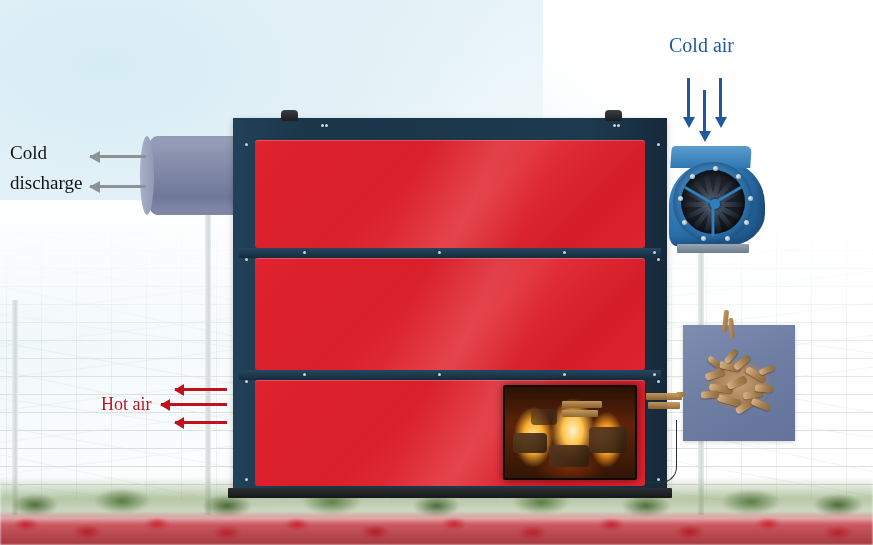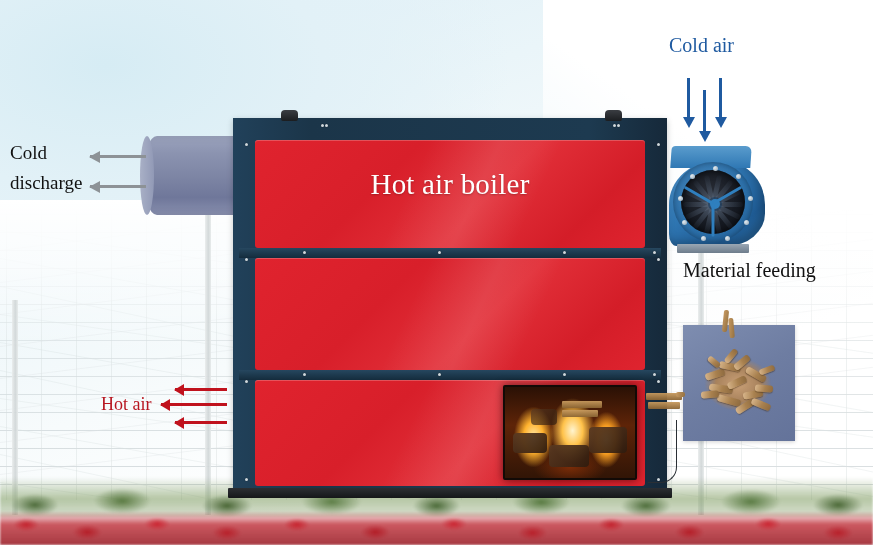--- a/index.html
+++ b/index.html
@@ -264,21 +264,20 @@
       </div>
     <div class="rail r1"></div>
     <div class="panel p2">
         <div class="sheen"></div>
       </div>
     <div class="rail r2"></div>
     <div class="panel p3">
         <div class="sheen"></div>
       </div>
 
-    <div class="title">Hot air boiler</div>
   <div class="screw" style="left: 70px; top: 133px;"></div>
       <div class="screw" style="left: 205px; top: 133px;"></div>
       <div class="screw" style="left: 330px; top: 133px;"></div>
       <div class="screw" style="left: 420px; top: 133px;"></div>
       <div class="screw" style="left: 70px; top: 255px;"></div>
       <div class="screw" style="left: 205px; top: 255px;"></div>
       <div class="screw" style="left: 330px; top: 255px;"></div>
       <div class="screw" style="left: 420px; top: 255px;"></div>
       <div class="screw" style="left: 12px; top: 25px;"></div>
       <div class="screw" style="left: 12px; top: 140px;"></div>
@@ -372,20 +371,19 @@
   <div class="lbl lbl-smoke1">Cold</div>
   <div class="lbl lbl-smoke2">discharge</div>
   <div class="arw g-arw" style="left:90px;top:155px;width:56px;"></div>
   <div class="arw g-arw" style="left:90px;top:185px;width:56px;"></div>
 
   <div class="lbl lbl-cold">Cold air</div>
   <div class="b-arw" style="left:687px;top:78px;height:40px;"></div>
   <div class="b-arw" style="left:703px;top:90px;height:42px;"></div>
   <div class="b-arw" style="left:719px;top:78px;height:40px;"></div>
 
-  <div class="lbl lbl-material">Material feeding</div>
 
   <div class="lbl lbl-hot">Hot air</div>
   <div class="arw r-arw" style="left:175px;top:388px;width:52px;"></div>
   <div class="arw r-arw" style="left:161px;top:403px;width:66px;"></div>
   <div class="arw r-arw" style="left:175px;top:421px;width:52px;"></div>
 
 </div>
 
 </body></html>

